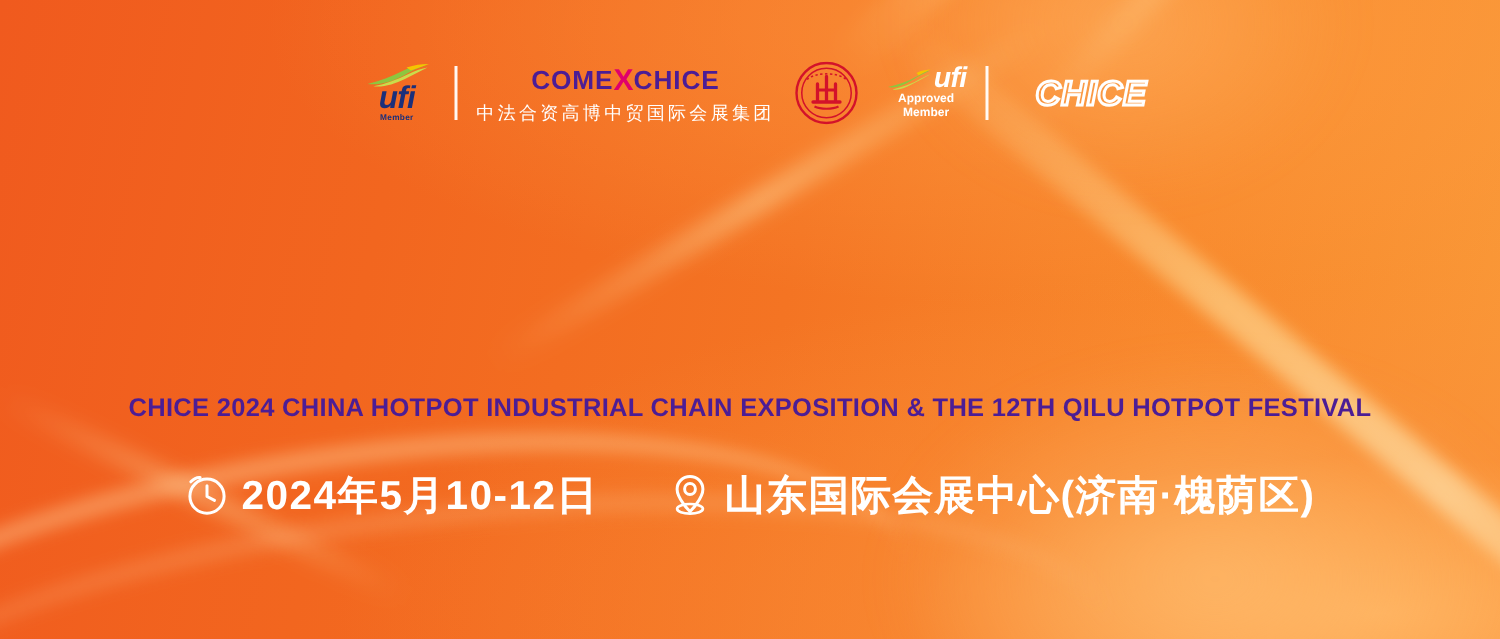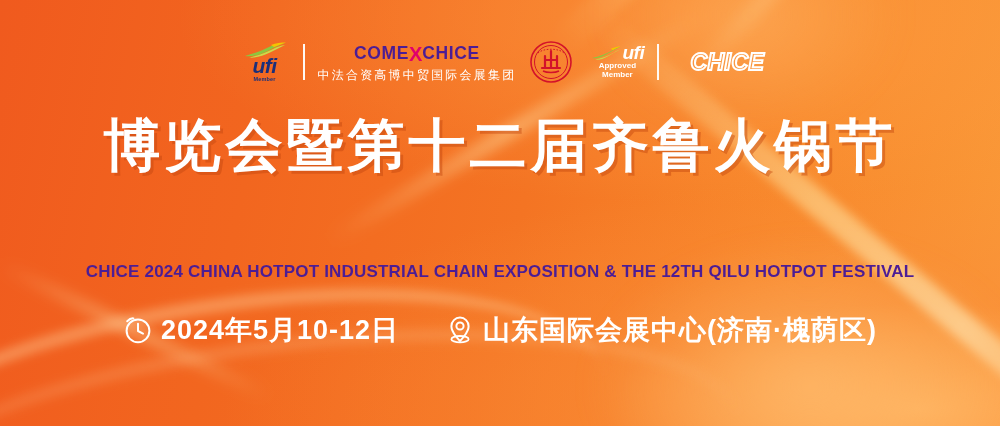--- a/index.html
+++ b/index.html
@@ -344,21 +344,20 @@
       </div>
 
       <div class="logo-div"></div>
 
       <div class="logo-cell">
         <div class="chice-logo">CHICE</div>
       </div>
     </div>
 
     <div class="title-block">
-      <div class="title-line l2">博览会暨第十二届齐鲁火锅节</div>
     </div>
 
     <div class="subtitle">CHICE 2024 CHINA HOTPOT INDUSTRIAL CHAIN EXPOSITION &amp; THE 12TH QILU HOTPOT FESTIVAL</div>
 
     <div class="info-row">
 
       <div class="info-item">
         <svg class="info-icon" viewBox="0 0 30 30">
           <circle cx="15" cy="15.8" r="11.4" fill="none" stroke="#ffffff" stroke-width="2"></circle>
           <path d="M15 8.8 L15 16 L20 18.6" fill="none" stroke="#ffffff" stroke-width="2" stroke-linecap="round" stroke-linejoin="round"></path>

